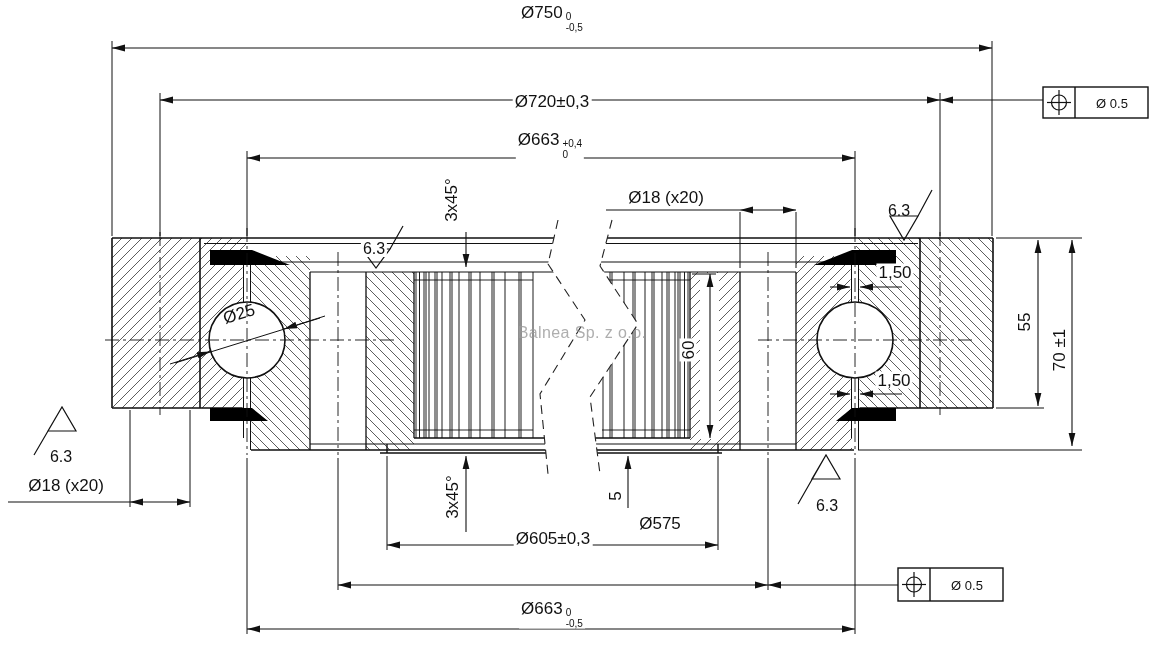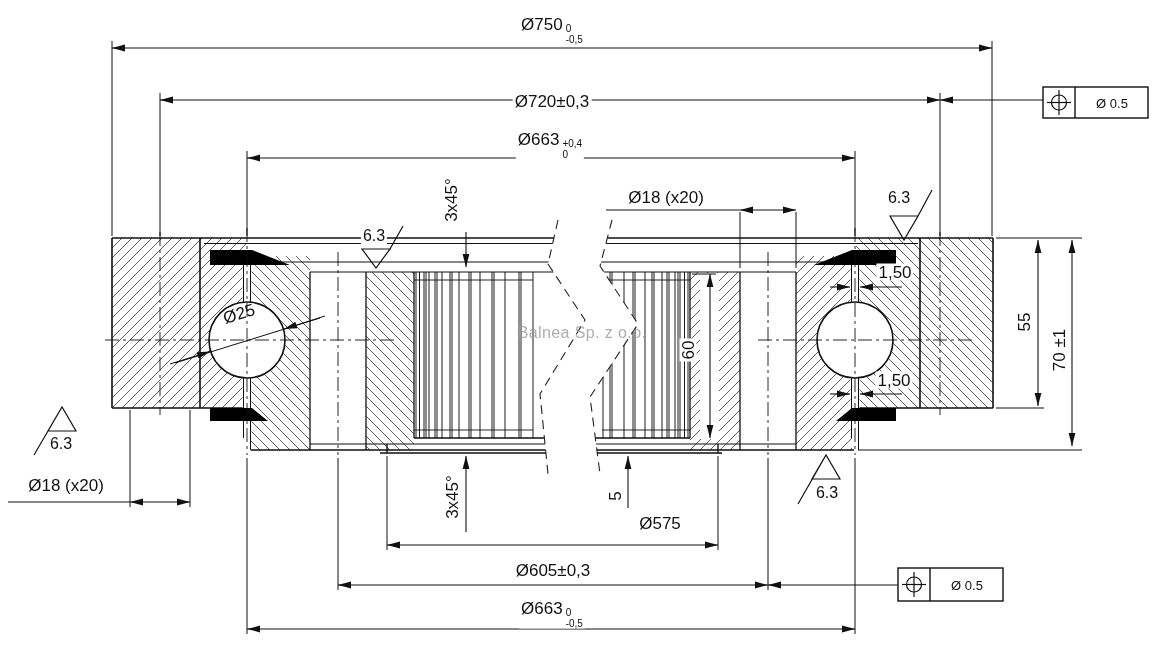--- a/index.html
+++ b/index.html
@@ -6,21 +6,21 @@
   .stage{position:relative;width:1164px;height:670px;background:#fff;overflow:hidden;
          font-family:"Liberation Sans",sans-serif;color:#111;}
   svg{position:absolute;left:0;top:0;}
   .lb{position:absolute;transform:translate(-50%,-50%);font-size:17px;line-height:1;
       white-space:nowrap;background:#fff;padding:0 2px;z-index:5;}
   .lb.nobg{background:transparent;}
   .rot{transform:translate(-50%,-50%) rotate(-90deg);}
   .rot25{transform:translate(-50%,-50%) rotate(-17deg);background:transparent;}
   .stk{display:inline-flex;flex-direction:column;font-size:10px;line-height:1.05;
        vertical-align:-2px;margin-left:3px;text-align:left;}
-  .sm{font-size:16px;}
+  .sm{font-size:16px;margin-top:13px;}
   .wm{position:absolute;transform:translate(-50%,-50%);font-size:16px;color:#9a9a9a;
       opacity:.8;letter-spacing:.4px;z-index:6;background:transparent;}
   .gdtv{position:absolute;transform:translate(-50%,-50%);font-size:13px;z-index:5;}
 </style>
 </head>
 <body>
 
 <div class="stage">
 
 <svg width="1164" height="670" viewBox="0 0 1164 670">
@@ -190,21 +190,21 @@
     <rect x="898" y="568" width="105" height="33" fill="#fff" stroke="#111" stroke-width="1.4"></rect>
     <line x1="930" y1="568" x2="930" y2="601" stroke="#111" stroke-width="1.4"></line>
     <g stroke="#111" stroke-width="1.2" fill="none">
       <circle cx="914" cy="584.5" r="7.5"></circle>
       <line x1="902" y1="584.5" x2="926" y2="584.5"></line>
       <line x1="914" y1="572" x2="914" y2="597"></line>
     </g>
   </g>
 </svg>
 
-<div class="lb" style="left:552px;top:30px"><span>Ø750</span><span class="stk">
+<div class="lb" style="left:552px;top:18px"><span>Ø750</span><span class="stk">
         <span>0</span>
         <span>-0,5</span>
       </span></div>
 <div class="lb" style="left:552px;top:101px"><span>Ø720</span><span>±0,3</span></div>
 <div class="lb" style="left:550px;top:145px"><span>Ø663</span><span class="stk">
         <span>+0,4</span>
         <span>0</span>
       </span></div>
 <div class="lb" style="left:666px;top:197px">Ø18 (x20)</div>
 <div class="lb sm" style="left:374px;top:236px">6.3</div>
@@ -212,21 +212,21 @@
 <div class="lb rot nobg" style="left:451px;top:200px">3x45°</div>
 <div class="lb rot25" style="left:239px;top:314px">Ø25</div>
 <div class="lb" style="left:895px;top:272px">1,50</div>
 <div class="lb" style="left:894px;top:380px">1,50</div>
 <div class="lb rot" style="left:688px;top:350px">60</div>
 <div class="lb rot nobg" style="left:1024px;top:322px">55</div>
 <div class="lb rot nobg" style="left:1059px;top:350px">70 ±1</div>
 <div class="lb rot nobg" style="left:452px;top:497px">3x45°</div>
 <div class="lb rot nobg" style="left:615px;top:496px">5</div>
 <div class="lb" style="left:660px;top:523px">Ø575</div>
-<div class="lb" style="left:553px;top:570px"><span>Ø605</span><span>±0,3</span></div>
+<div class="lb" style="left:553px;top:538px"><span>Ø605</span><span>±0,3</span></div>
 <div class="lb" style="left:552px;top:614px"><span>Ø663</span><span class="stk">
         <span>0</span>
         <span>-0,5</span>
       </span></div>
 <div class="lb" style="left:66px;top:485px">Ø18 (x20)</div>
 <div class="lb sm nobg" style="left:61px;top:444px">6.3</div>
 <div class="lb sm nobg" style="left:827px;top:493px">6.3</div>
 <div class="gdtv" style="left:1112px;top:103px">Ø 0.5</div>
 <div class="gdtv" style="left:967px;top:585px">Ø 0.5</div>
 <div class="wm" style="left:582px;top:333px">Balnea Sp. z o.o.</div>

